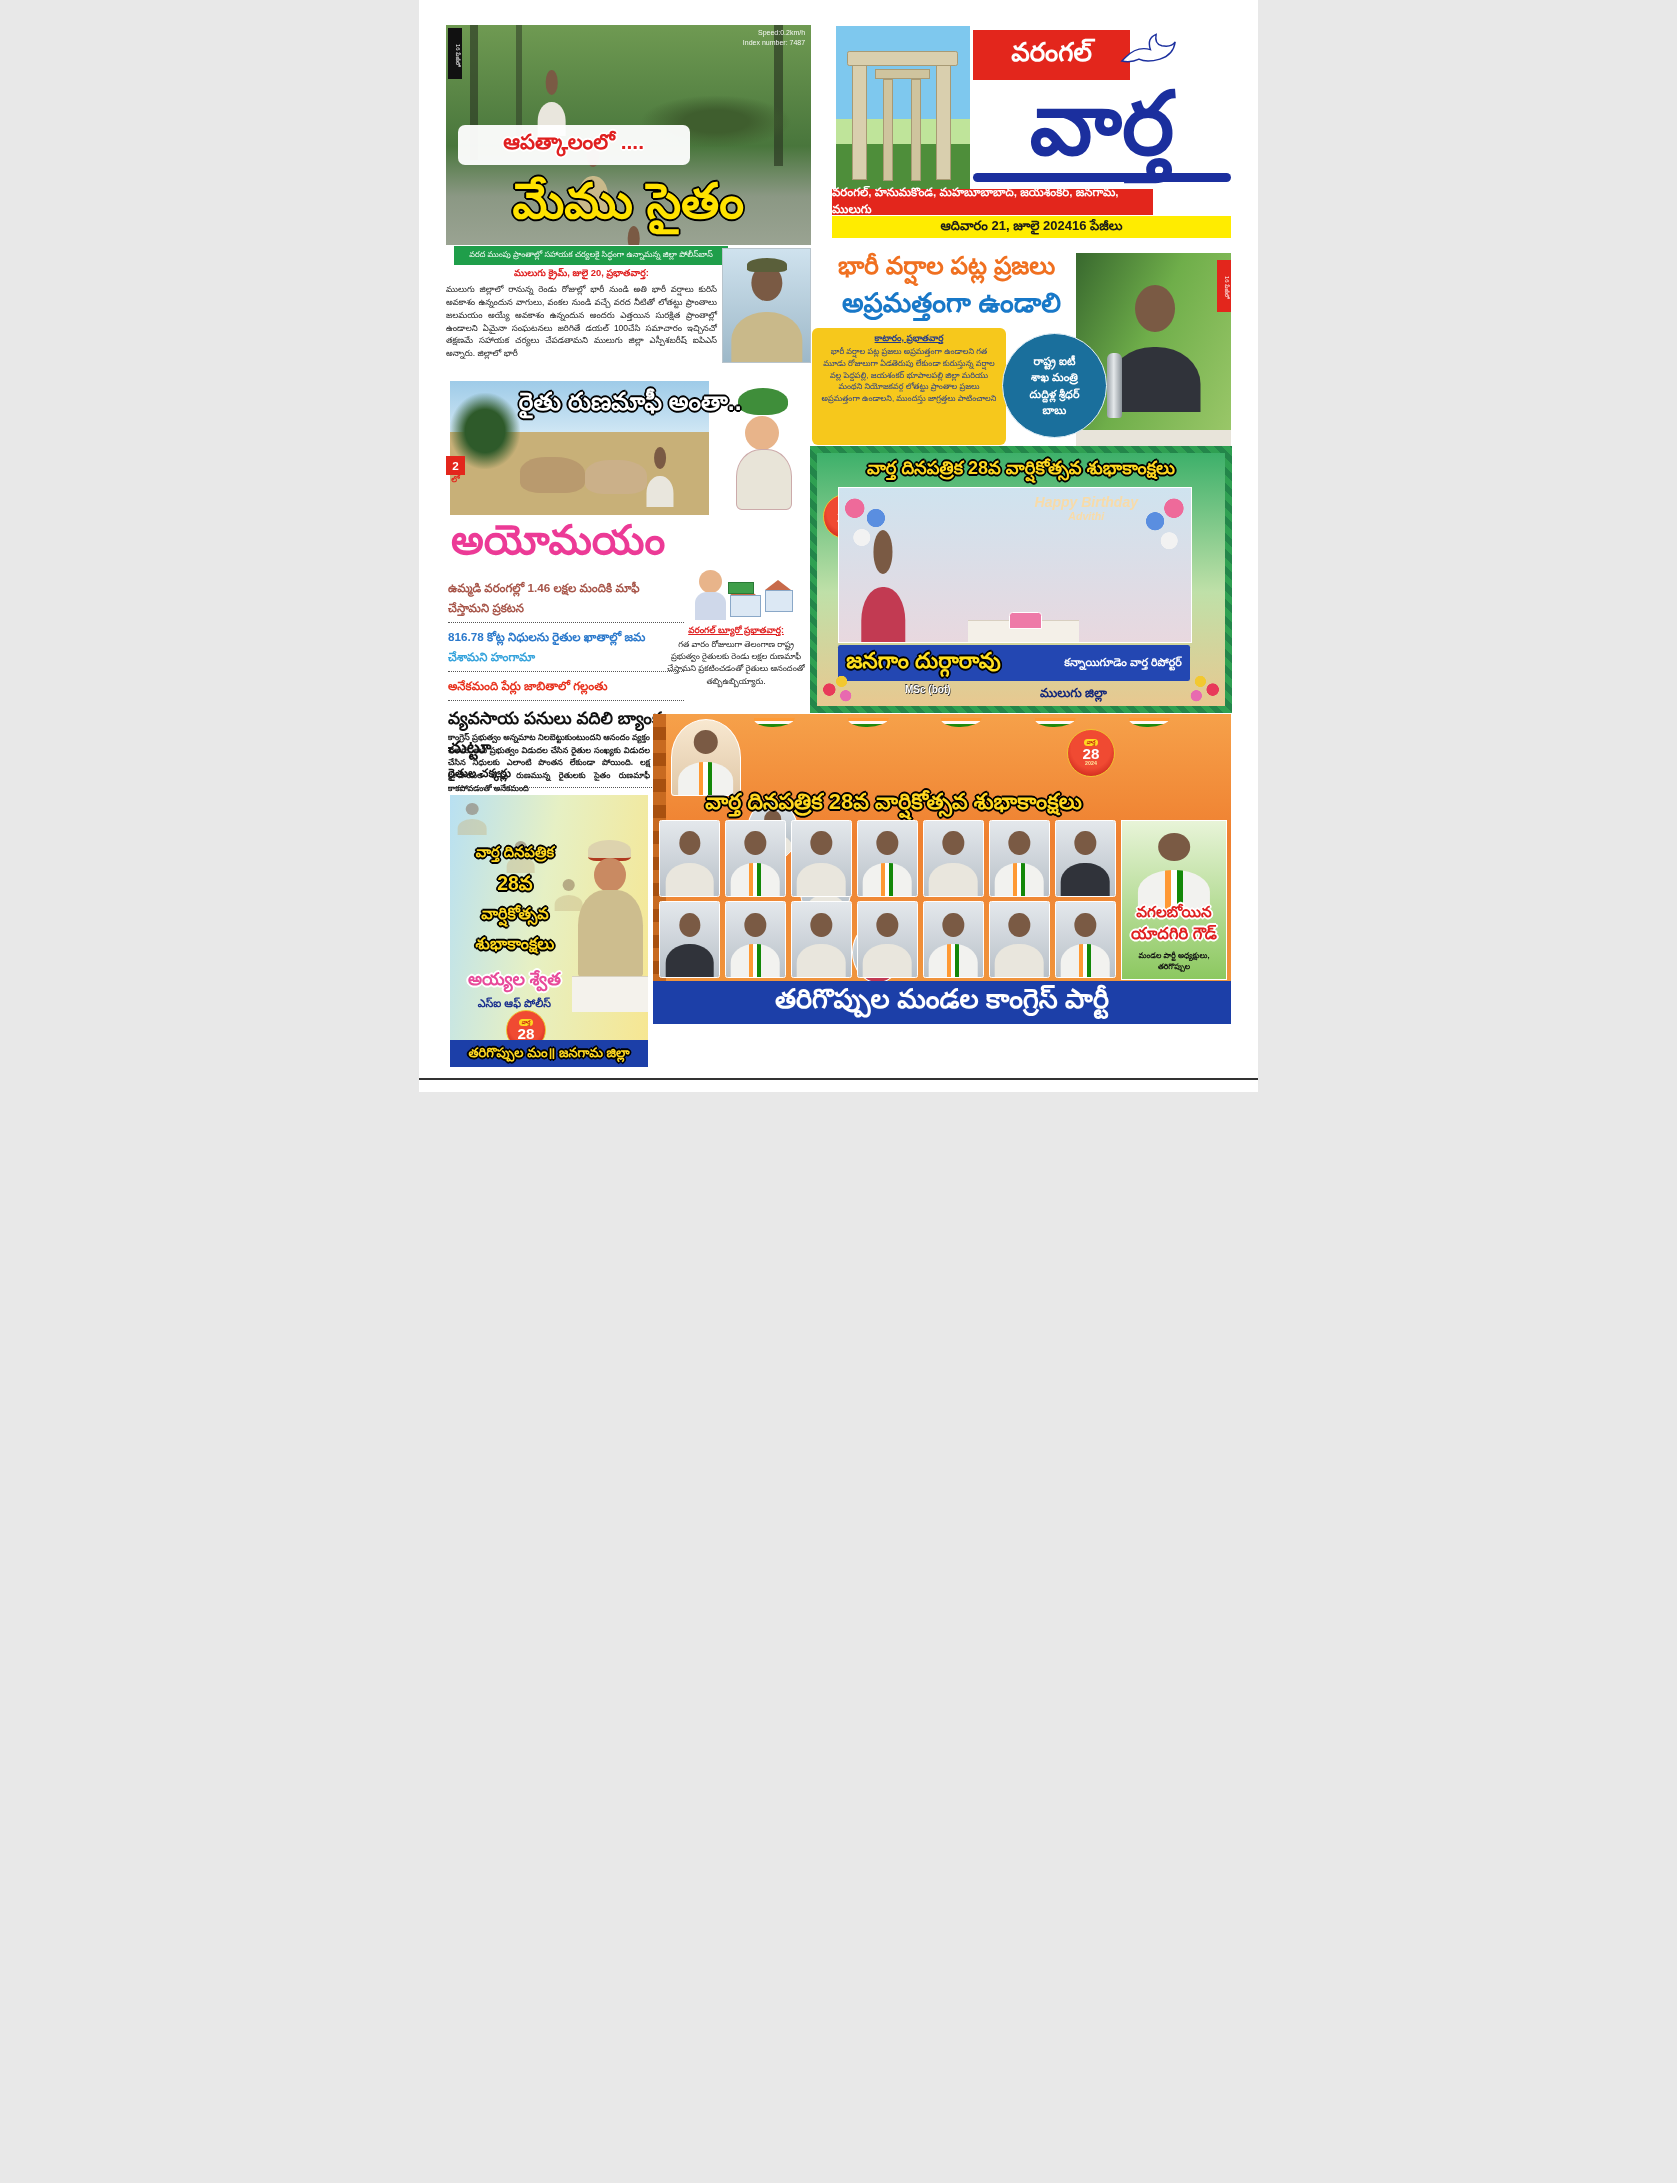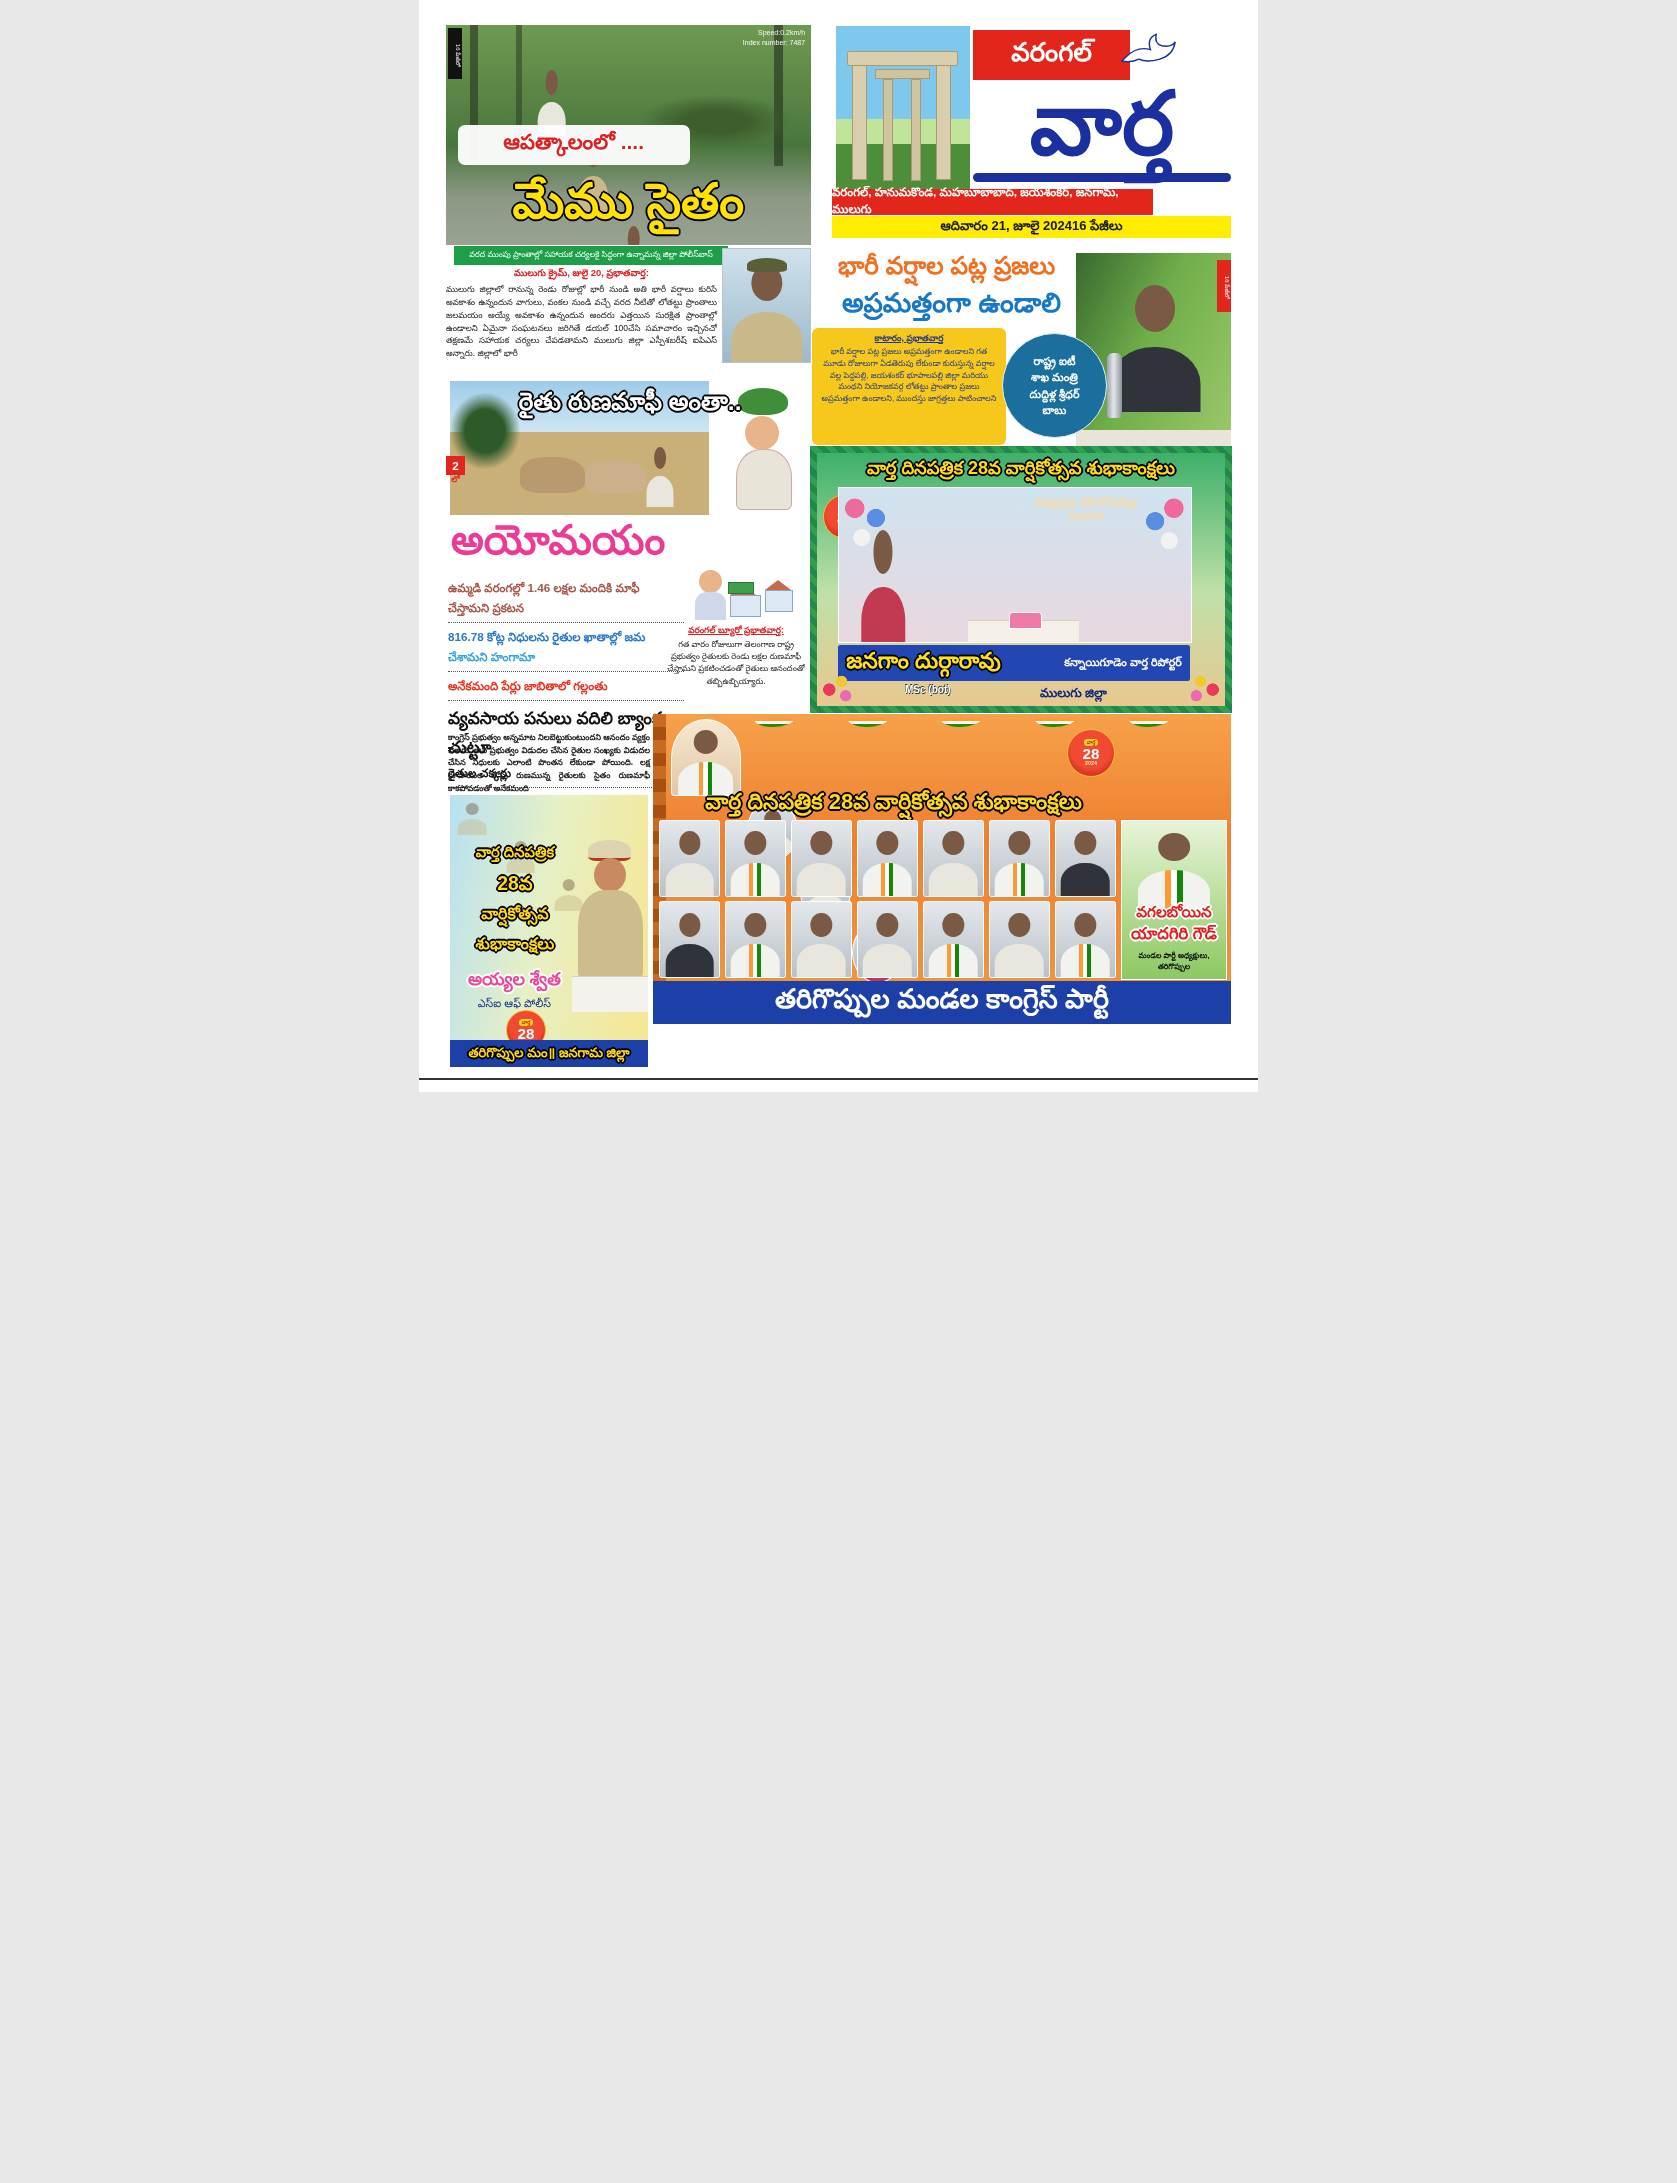--- a/index.html
+++ b/index.html
@@ -261,21 +261,21 @@
       <div class="abs person khaki" style="left:4.7px;top:2.3px;width:35px;height:38px;"></div>
       <div class="abs person khaki" style="left:53px;top:2.3px;width:35px;height:38px;"></div>
       <div class="abs person khaki" style="left:101px;top:2.3px;width:35px;height:38px;"></div>
       <div class="abs person khaki" style="left:149px;top:2.3px;width:35px;height:38px;"></div>
     </div>
     <div class="ostroke-k abs" style="left:9.4px;top:49px;width:111px;text-align:center;color:#ffd820;font-weight:800;font-size:14.7px;">వార్త దినపత్రిక</div>
     <div class="ostroke-k abs" style="left:9.4px;top:77px;width:111px;text-align:center;color:#ffd820;font-weight:800;font-size:19.4px;">28వ</div>
     <div class="ostroke-k abs" style="left:9.4px;top:110px;width:111px;text-align:center;color:#ffd820;font-weight:800;font-size:16px;">వార్షికోత్సవ</div>
     <div class="ostroke-k abs" style="left:9.4px;top:140px;width:111px;text-align:center;color:#ffd820;font-weight:800;font-size:16px;">శుభాకాంక్షలు</div>
     <div class="ostroke-w abs" style="left:5.9px;top:174px;width:117px;text-align:center;color:#e84a9a;font-weight:800;font-size:17.6px;">అయ్యల శ్వేత</div>
-    <div class="abs" style="left:5.9px;top:202px;width:117px;text-align:center;color:#1a2f8e;font-weight:normal;font-size:11px;">ఎస్ఐ ఆఫ్ పోలీస్</div>
+    <div class="abs" style="left:5.9px;top:202px;width:117px;text-align:center;color:#1a2f8e;font-weight:bold;font-size:11px;">ఎస్ఐ ఆఫ్ పోలీస్</div>
 
     <div class="abs" style="left:122px;top:45px;width:76px;height:182px;">
       <div class="abs" style="left:16.4px;top:0;width:43px;height:17.6px;background:#ddd3ae;border-radius:50% 50% 20% 20%;border-bottom:3.5px solid #b03a20;"></div>
       <div class="abs" style="left:22px;top:17.6px;width:32px;height:34px;border-radius:50%;background:#c98a62;"></div>
       <div class="abs" style="left:5.9px;top:50px;width:65px;height:88px;border-radius:40% 40% 4.7px 4.7px;background:#cdbd8e;"></div>
       <div class="abs" style="left:0;top:136px;width:76px;height:35px;background:#f4f2ec;border-top:1.8px solid #d8d2c0;"></div>
     </div>
     <div class="abs badge28" style="left:56px;top:215px;width:38px;height:38px;">
       <span class="bt">వార్త</span>
       <span class="bn">28</span>

